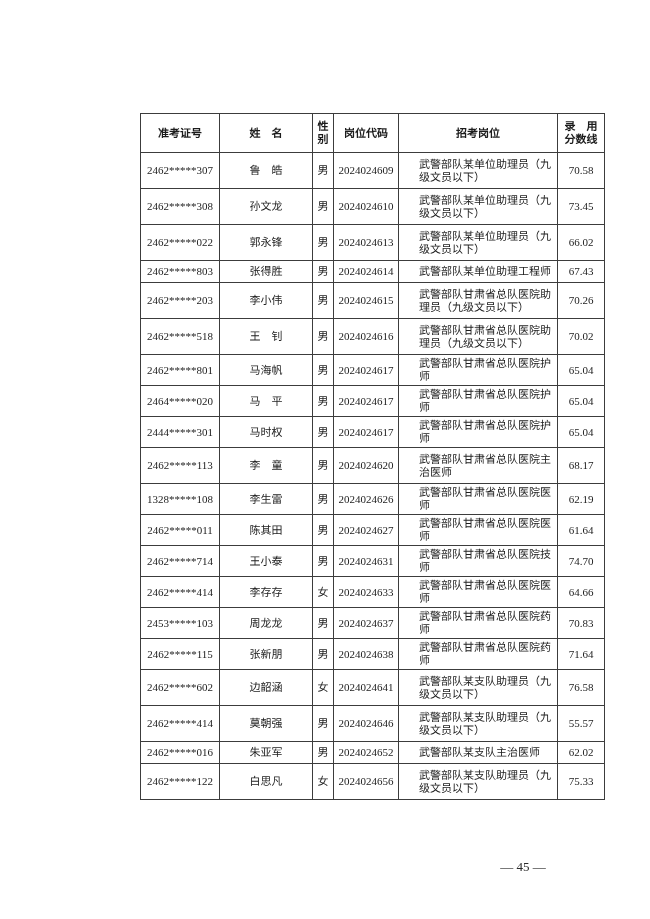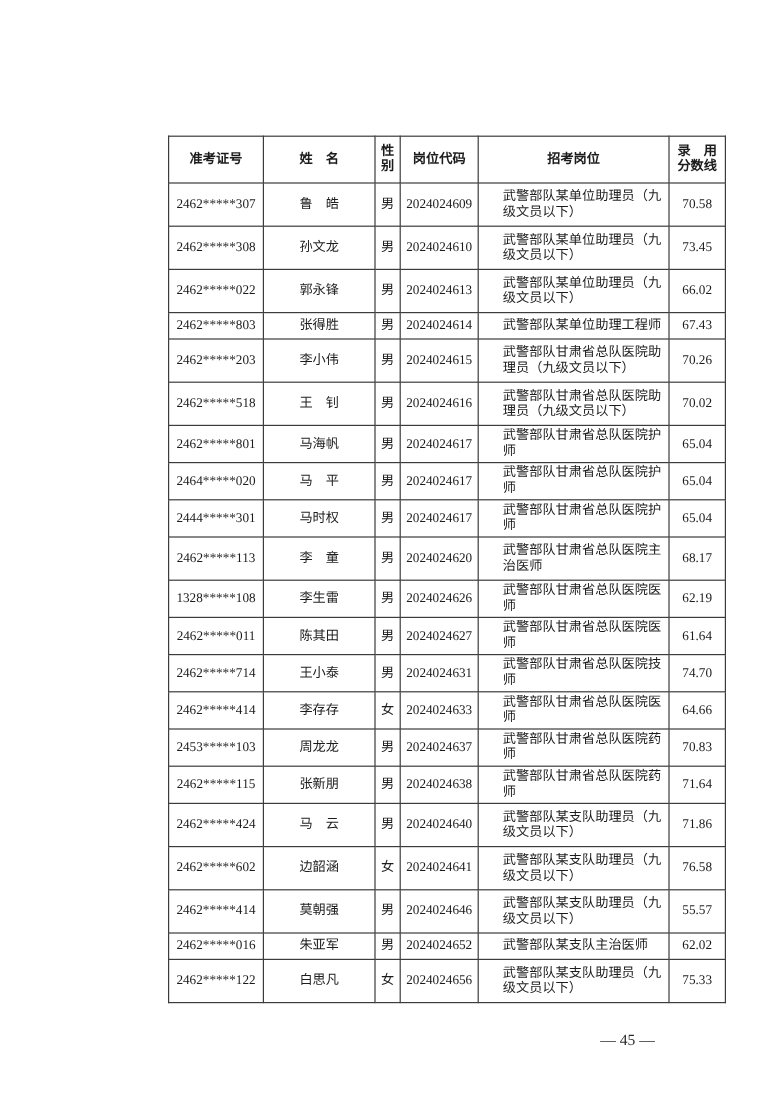--- a/index.html
+++ b/index.html
@@ -206,28 +206,20 @@
       </tr>
       <tr class="short">
         <td class="c1">2462*****115</td>
         <td class="c2">张新朋</td>
         <td class="c3">男</td>
         <td class="c4">2024024638</td>
         <td class="c5">武警部队甘肃省总队医院药师</td>
         <td class="c6">71.64</td>
       </tr>
       <tr class="tall">
-        <td class="c1">2462*****424</td>
-        <td class="c2">马　云</td>
-        <td class="c3">男</td>
-        <td class="c4">2024024640</td>
-        <td class="c5">武警部队某支队助理员（九级文员以下）</td>
-        <td class="c6">71.86</td>
-      </tr>
-      <tr class="tall">
         <td class="c1">2462*****602</td>
         <td class="c2">边韶涵</td>
         <td class="c3">女</td>
         <td class="c4">2024024641</td>
         <td class="c5">武警部队某支队助理员（九级文员以下）</td>
         <td class="c6">76.58</td>
       </tr>
       <tr class="tall">
         <td class="c1">2462*****414</td>
         <td class="c2">莫朝强</td>

